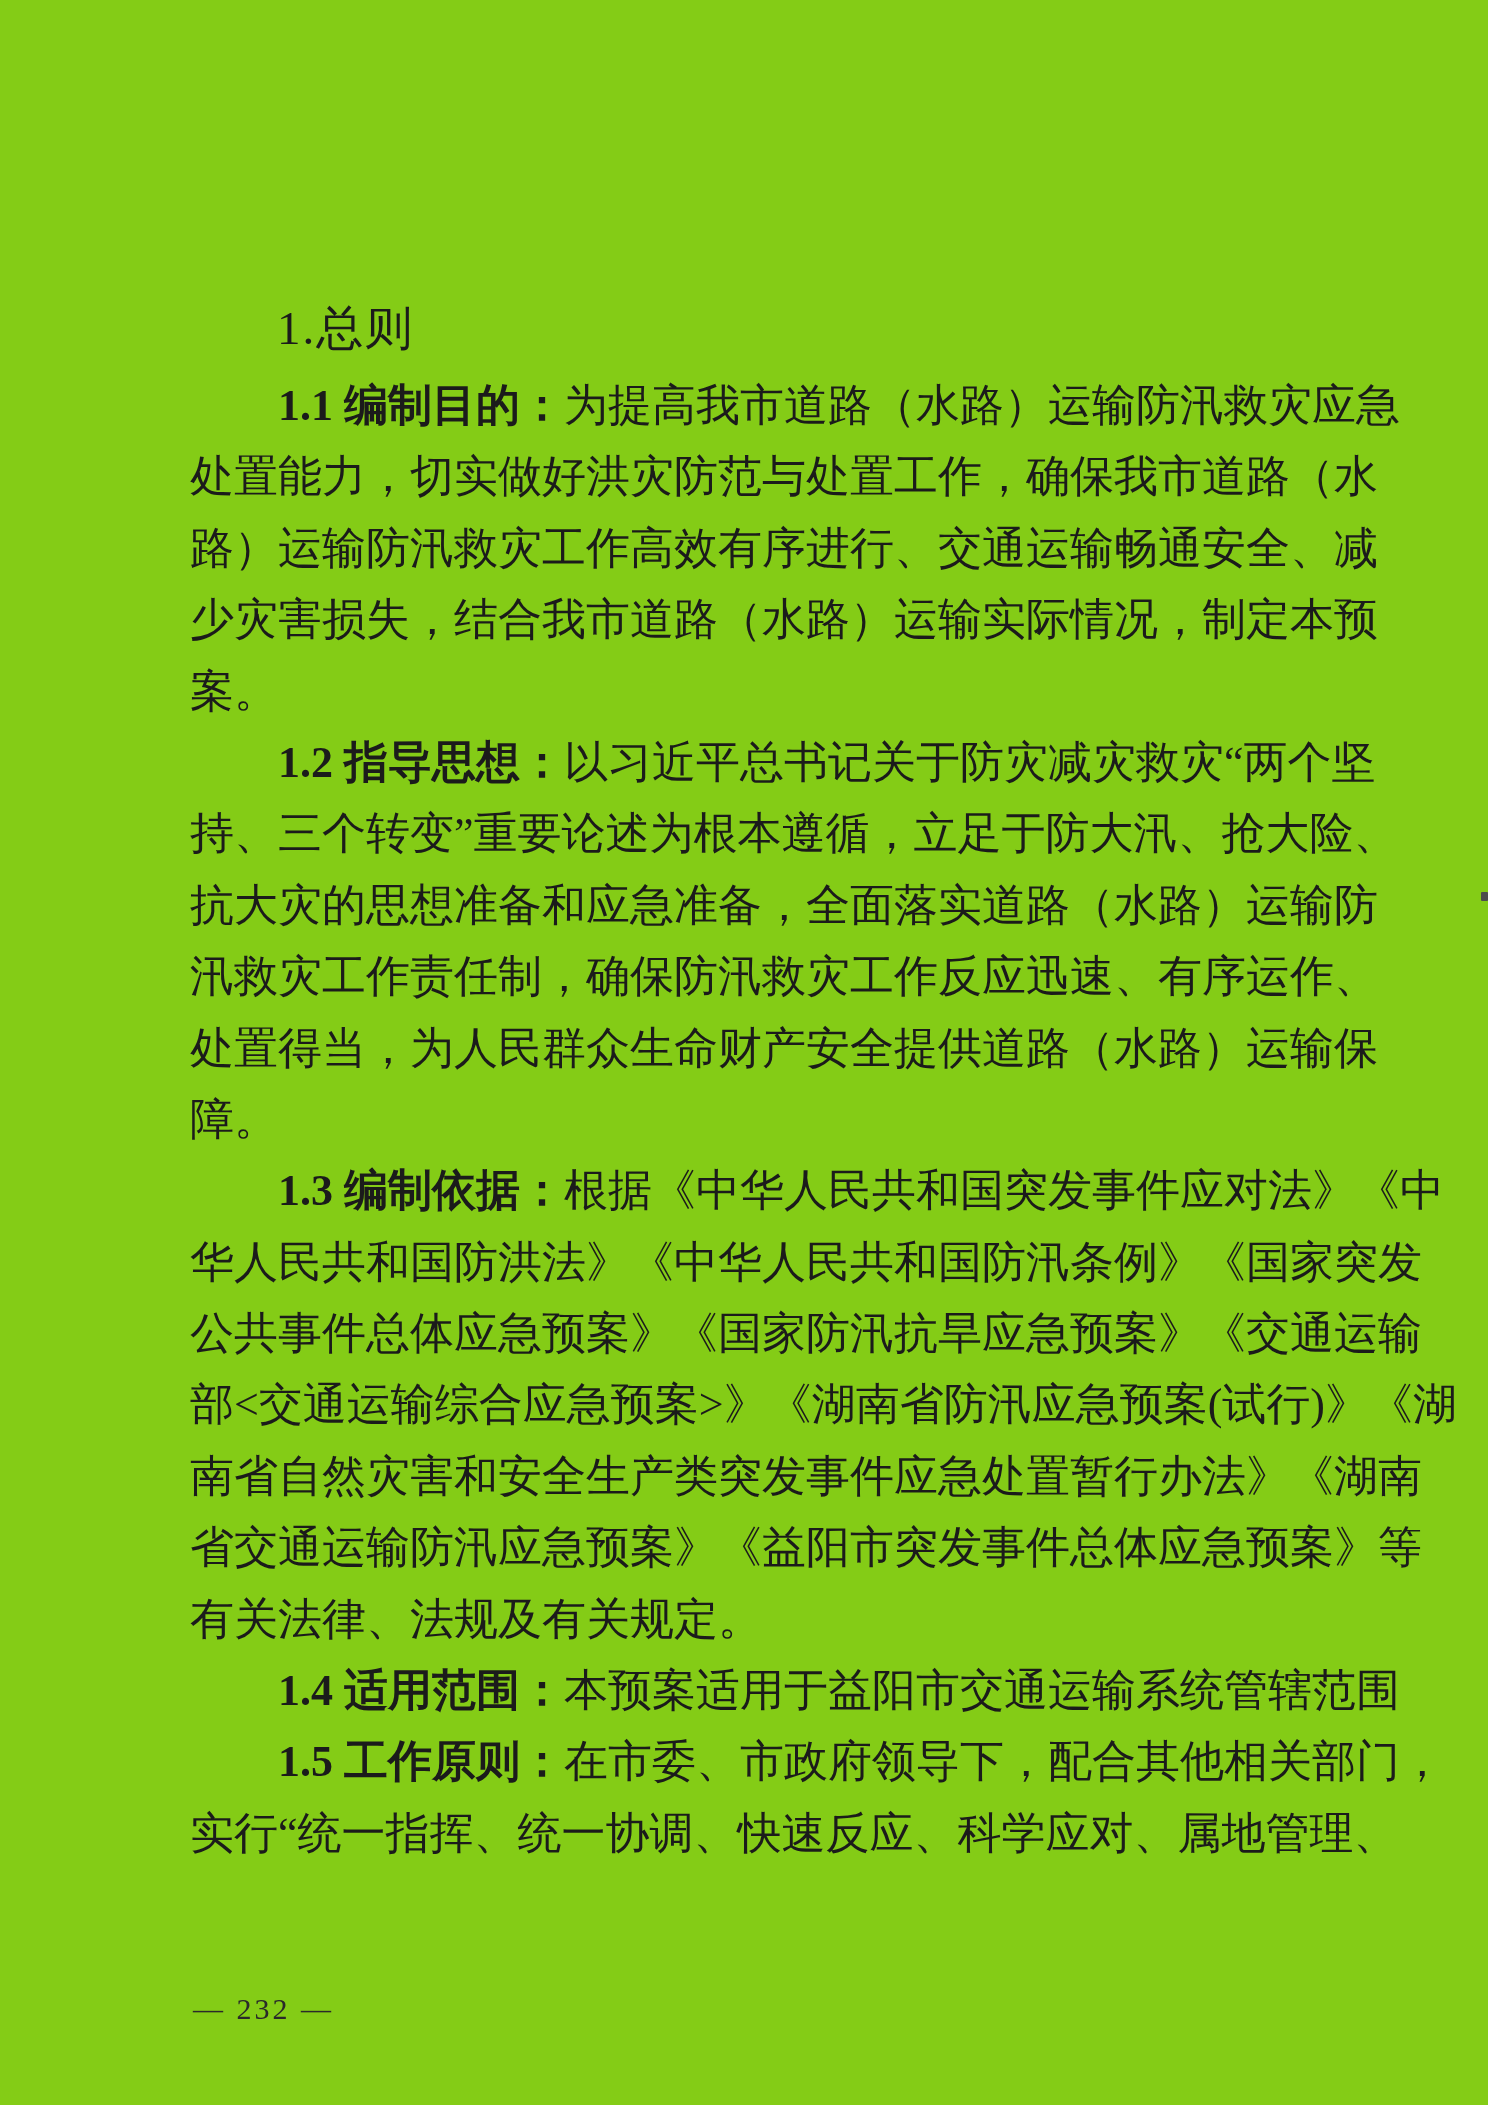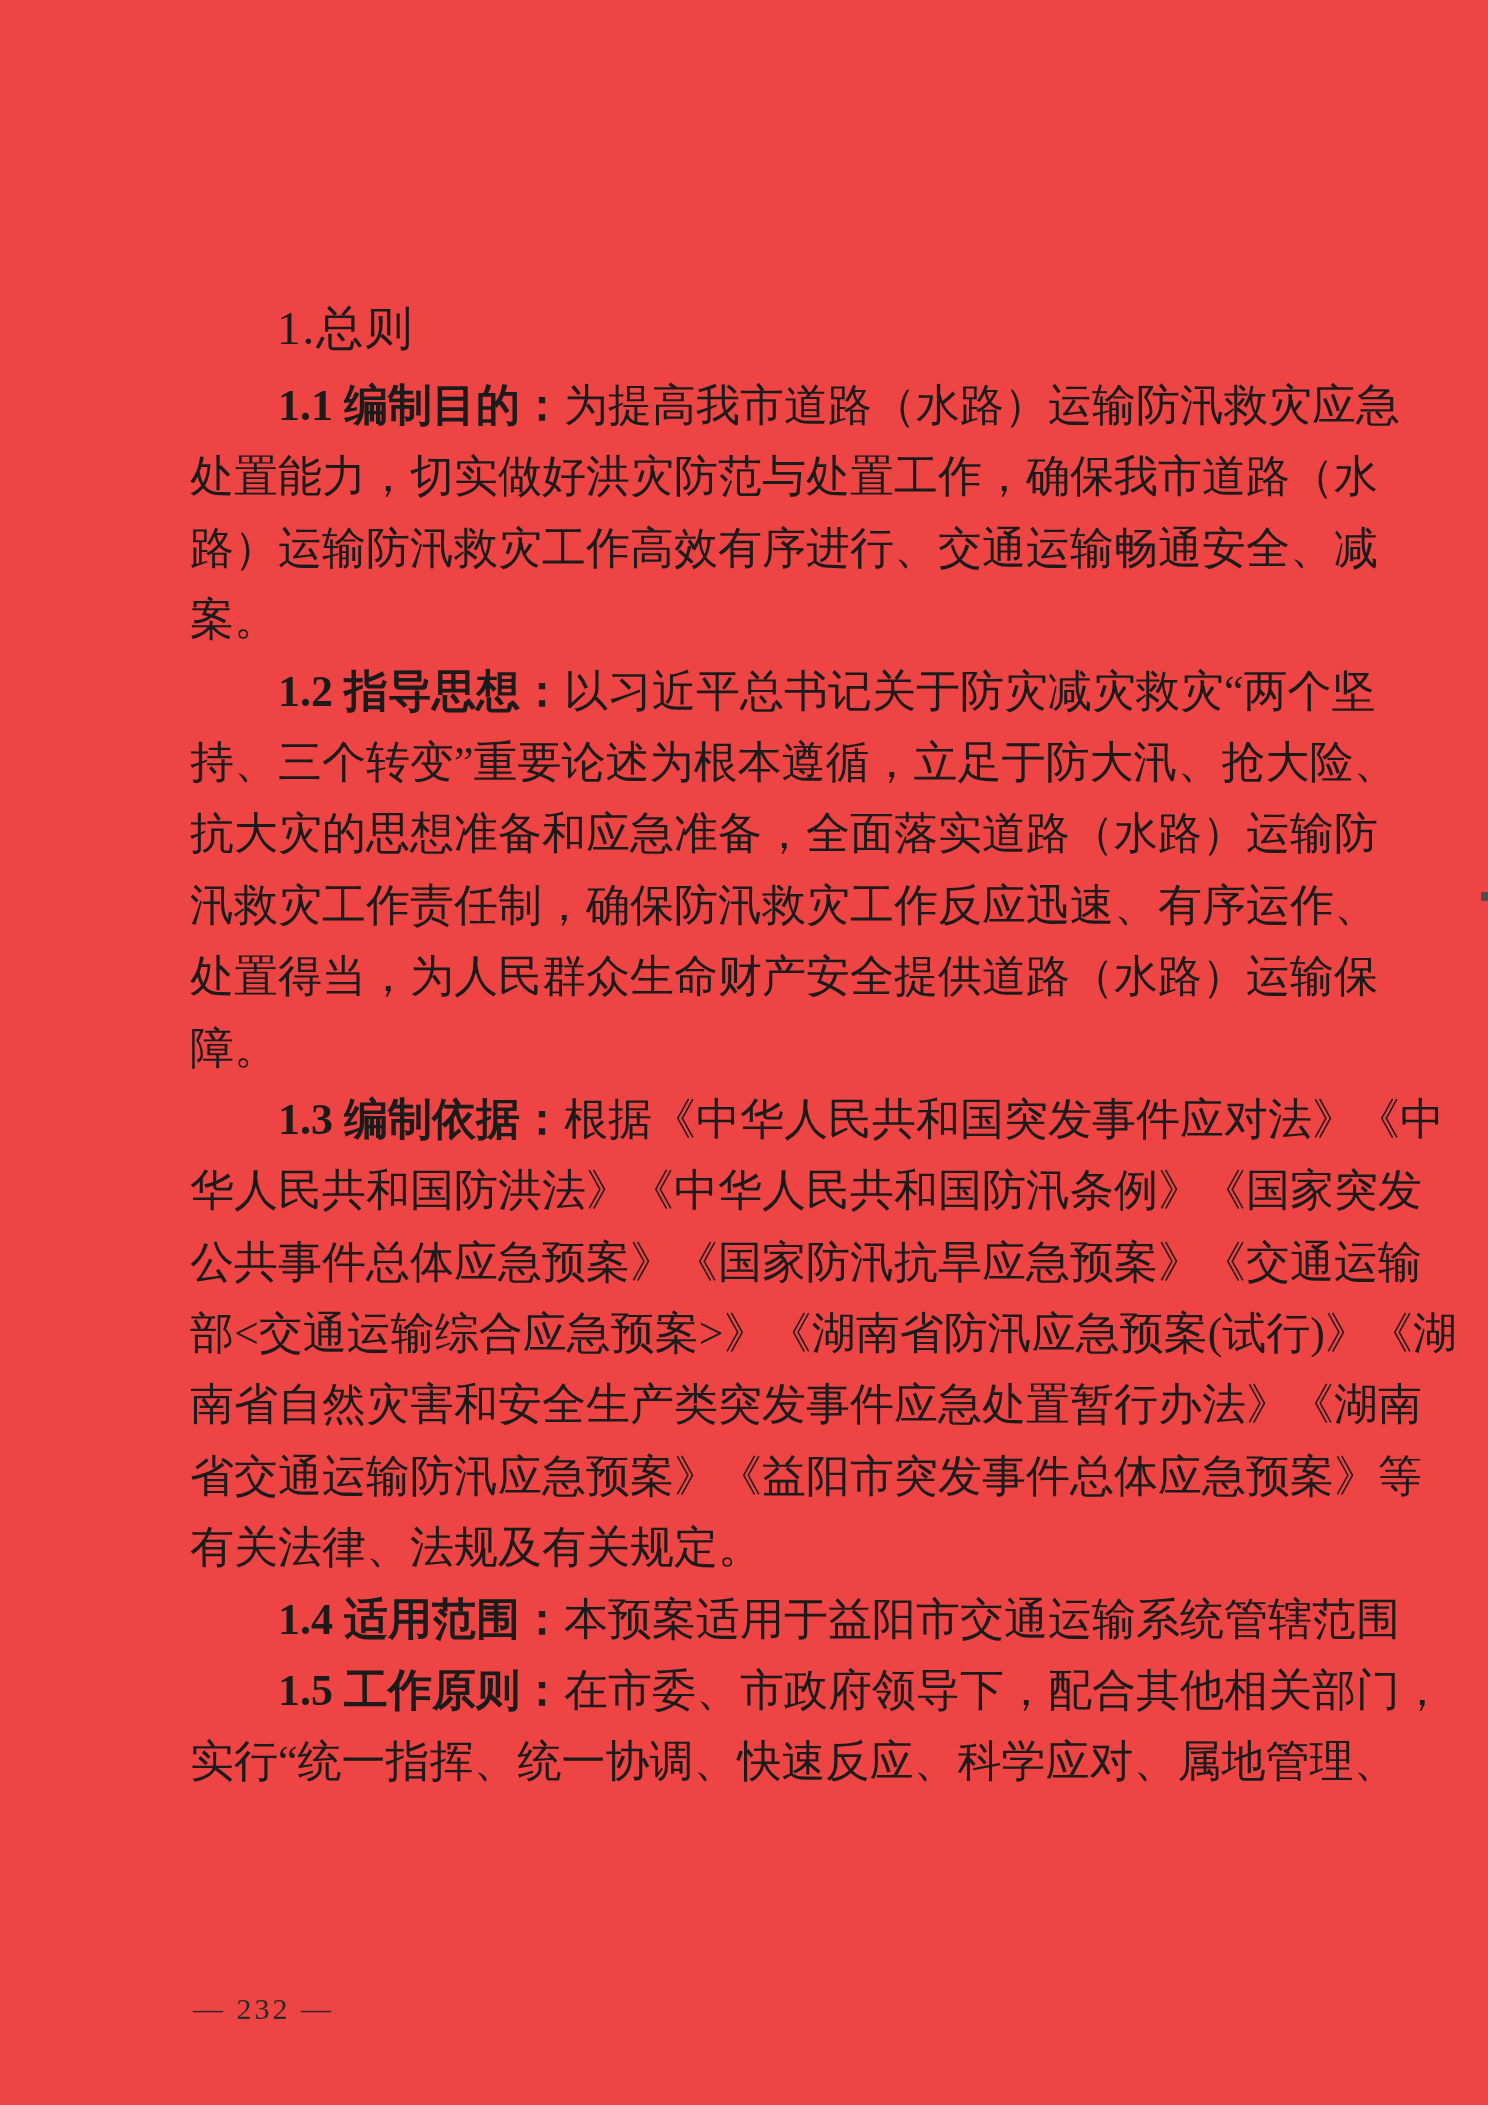--- a/index.html
+++ b/index.html
@@ -4,21 +4,21 @@
 <style>
   html, body {
     margin: 0;
     padding: 0;
     background: #ffffff;
   }
   #page {
     position: relative;
     width: 1488px;
     height: 2105px;
-    background: #ef4444;
+    background: #84cc16;
     overflow: hidden;
     font-family: "Liberation Serif", "DejaVu Serif", serif;
     color: #1b1b1b;
   }
   #heading {
     position: absolute;
     left: 277px;
     top: 298px;
     font-size: 47px;
     line-height: 60px;
@@ -78,20 +78,21 @@
 </head>
 <body>
 
 <div id="page">
   <div id="heading">1.总则</div>
 
   <div id="body-lines">
       <div class="line indent"><span class="prefix">1.1 编制目的：</span><span>为提高我市道路（水路）运输防汛救灾应急</span></div>
       <div class="line"><span>处置能力，切实做好洪灾防范与处置工作，确保我市道路（水</span></div>
       <div class="line"><span>路）运输防汛救灾工作高效有序进行、交通运输畅通安全、减</span></div>
+      <div class="line"><span>少灾害损失，结合我市道路（水路）运输实际情况，制定本预</span></div>
       <div class="line end"><span>案。</span></div>
       <div class="line indent"><span class="prefix">1.2 指导思想：</span><span>以习近平总书记关于防灾减灾救灾“两个坚</span></div>
       <div class="line"><span>持、三个转变”重要论述为根本遵循，立足于防大汛、抢大险、</span></div>
       <div class="line"><span>抗大灾的思想准备和应急准备，全面落实道路（水路）运输防</span></div>
       <div class="line"><span>汛救灾工作责任制，确保防汛救灾工作反应迅速、有序运作、</span></div>
       <div class="line"><span>处置得当，为人民群众生命财产安全提供道路（水路）运输保</span></div>
       <div class="line end"><span>障。</span></div>
       <div class="line indent"><span class="prefix">1.3 编制依据：</span><span>根据《中华人民共和国突发事件应对法》《中</span></div>
       <div class="line"><span>华人民共和国防洪法》《中华人民共和国防汛条例》《国家突发</span></div>
       <div class="line"><span>公共事件总体应急预案》《国家防汛抗旱应急预案》《交通运输</span></div>

